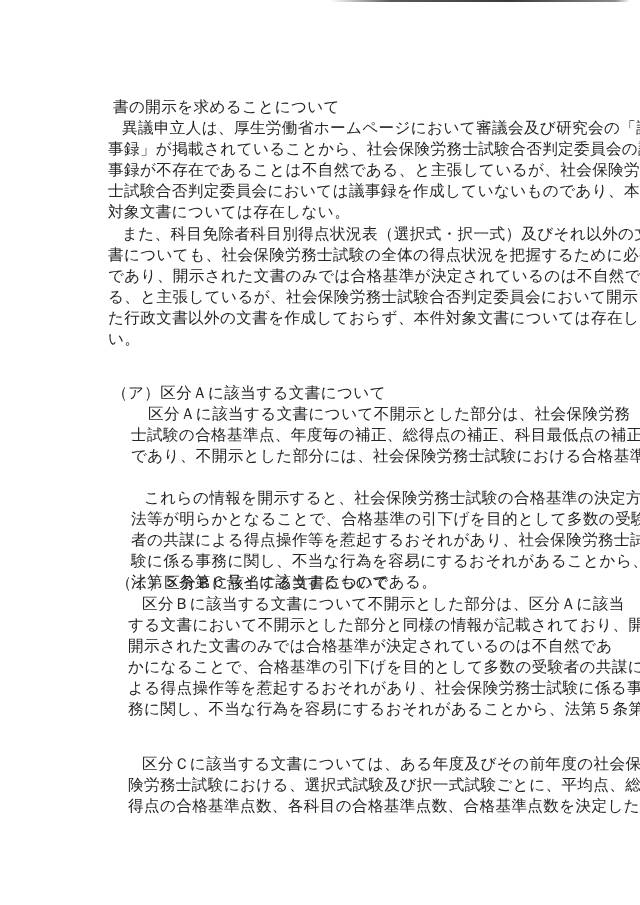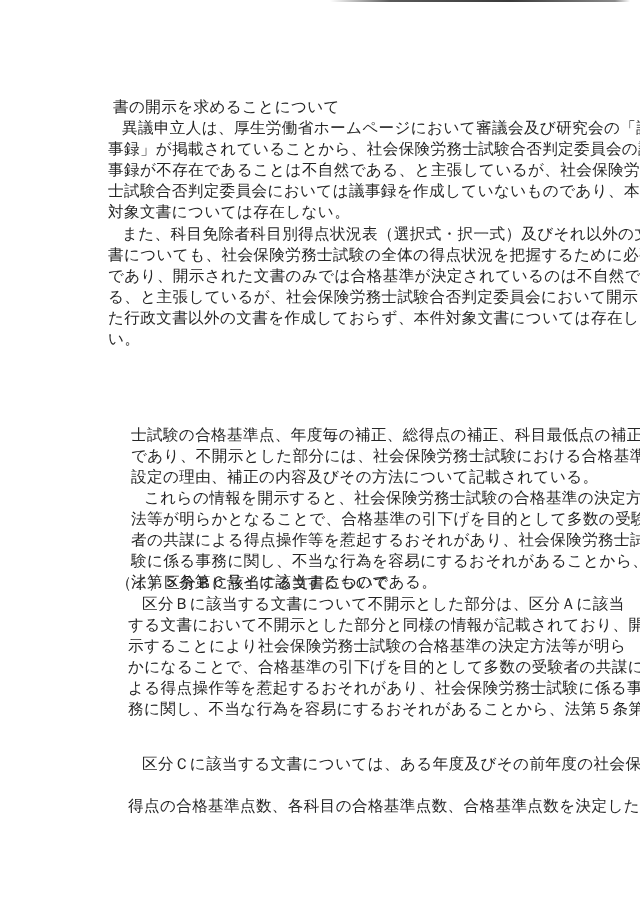--- a/index.html
+++ b/index.html
@@ -49,30 +49,32 @@
     <div class="line" style="left: 108px; top: 139px;">事録」が掲載されていることから、社会保険労務士試験合否判定委員会の議</div>
     <div class="line" style="left: 108px; top: 160px;">事録が不存在であることは不自然である、と主張しているが、社会保険労務</div>
     <div class="line" style="left: 108px; top: 181px;">士試験合否判定委員会においては議事録を作成していないものであり、本件</div>
     <div class="line" style="left: 108px; top: 202px;">対象文書については存在しない。</div>
     <div class="line" style="left: 122px; top: 224px;">また、科目免除者科目別得点状況表（選択式・択一式）及びそれ以外の文</div>
     <div class="line" style="left: 108px; top: 245px;">書についても、社会保険労務士試験の全体の得点状況を把握するために必要</div>
     <div class="line" style="left: 108px; top: 266px;">であり、開示された文書のみでは合格基準が決定されているのは不自然であ</div>
     <div class="line" style="left: 108px; top: 287px;">る、と主張しているが、社会保険労務士試験合否判定委員会において開示し</div>
     <div class="line" style="left: 108px; top: 308px;">た行政文書以外の文書を作成しておらず、本件対象文書については存在しな</div>
     <div class="line" style="left: 108px; top: 329px;">い。</div>
+    <div class="line" style="left: 112px; top: 383px;">（ア）区分Ａに該当する文書について</div>
+    <div class="line" style="left: 148px; top: 404px;">区分Ａに該当する文書について不開示とした部分は、社会保険労務</div>
     <div class="line" style="left: 131px; top: 425px;">士試験の合格基準点、年度毎の補正、総得点の補正、科目最低点の補正、</div>
     <div class="line" style="left: 131px; top: 446px;">であり、不開示とした部分には、社会保険労務士試験における合格基準</div>
-    <div class="line" style="left: 131px; top: 467px;">設定の理由、補正の内容及びその方法について記載されている。</div>
     <div class="line" style="left: 144px; top: 488px;">これらの情報を開示すると、社会保険労務士試験の合格基準の決定方</div>
     <div class="line" style="left: 131px; top: 509px;">法等が明らかとなることで、合格基準の引下げを目的として多数の受験</div>
     <div class="line" style="left: 131px; top: 530px;">者の共謀による得点操作等を惹起するおそれがあり、社会保険労務士試</div>
     <div class="line" style="left: 131px; top: 551px;">験に係る事務に関し、不当な行為を容易にするおそれがあることから、</div>
     <div class="line" style="left: 131px; top: 572px;">法第５条第６号イに該当するものである。</div>
     <div class="line" style="left: 116px; top: 573px;">（イ）区分Ｂに該当する文書について</div>
     <div class="line" style="left: 142px; top: 594px;">区分Ｂに該当する文書について不開示とした部分は、区分Ａに該当</div>
     <div class="line" style="left: 128px; top: 615px;">する文書において不開示とした部分と同様の情報が記載されており、開</div>
-    <div class="line" style="left: 128px; top: 636px;">示することにより社会保険労務士試験の合格基準の決定方法等が明ら</div>
+    <div class="line" style="left: 128px; top: 636px;">開示された文書のみでは合格基準が決定されているのは不自然であ</div>
     <div class="line" style="left: 128px; top: 657px;">かになることで、合格基準の引下げを目的として多数の受験者の共謀に</div>
     <div class="line" style="left: 128px; top: 678px;">よる得点操作等を惹起するおそれがあり、社会保険労務士試験に係る事</div>
     <div class="line" style="left: 128px; top: 699px;">務に関し、不当な行為を容易にするおそれがあることから、法第５条第</div>
     <div class="line" style="left: 142px; top: 754px;">区分Ｃに該当する文書については、ある年度及びその前年度の社会保</div>
+    <div class="line" style="left: 128px; top: 775px;">険労務士試験における、選択式試験及び択一式試験ごとに、平均点、総</div>
     <div class="line" style="left: 128px; top: 796px;">得点の合格基準点数、各科目の合格基準点数、合格基準点数を決定した</div>
   </div>
 
 </body></html>

